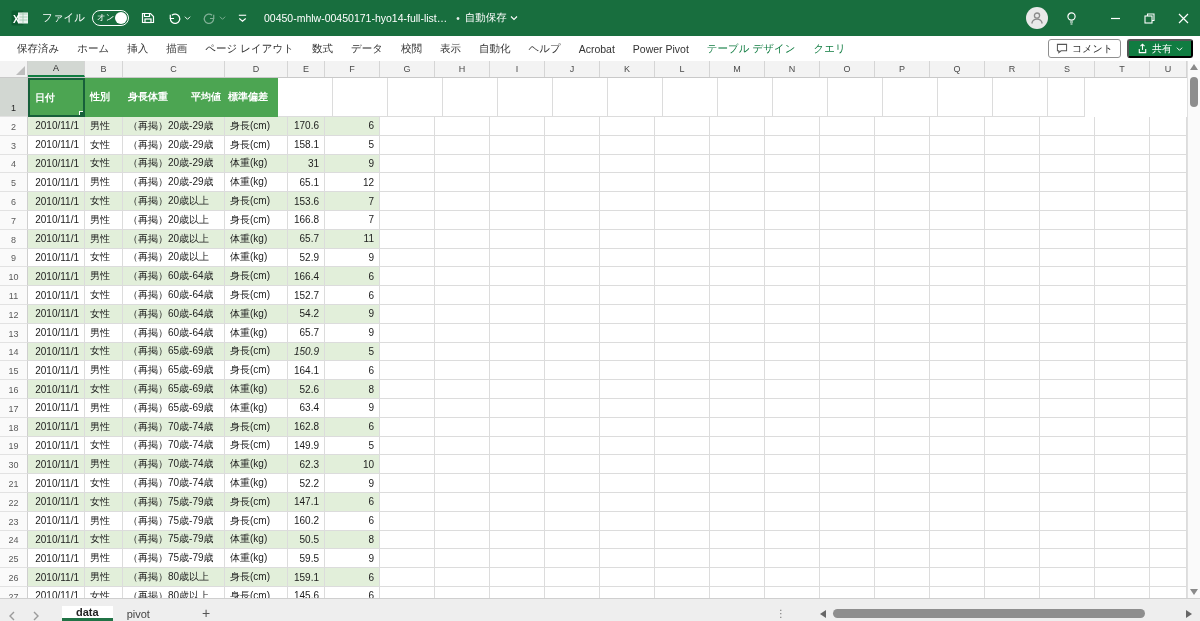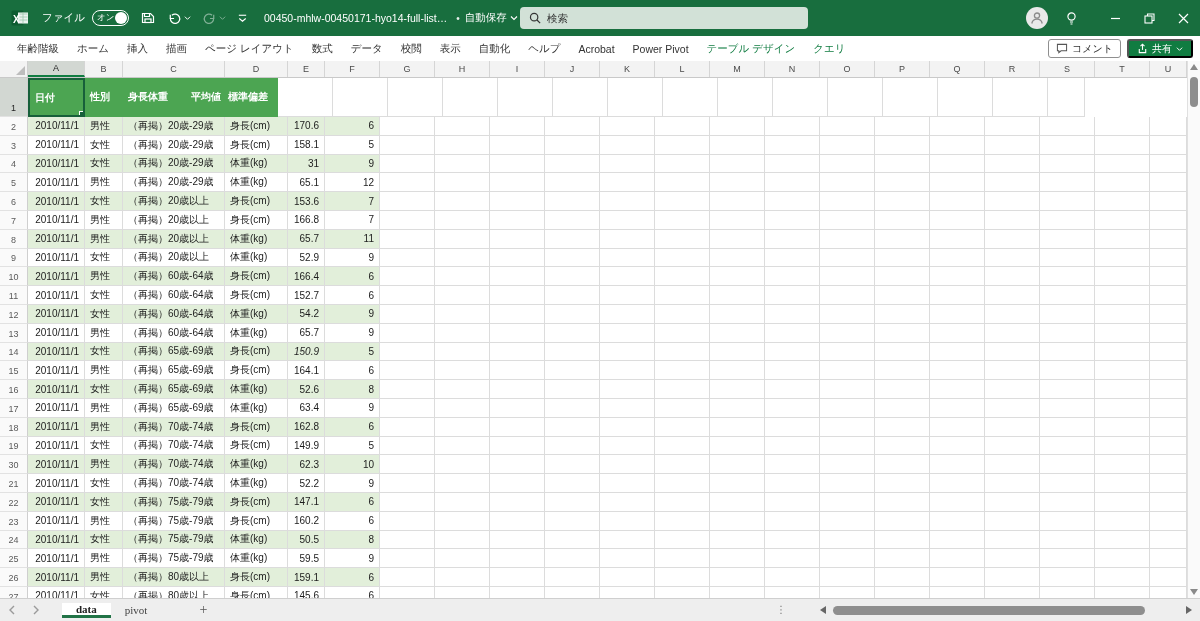--- a/index.html
+++ b/index.html
@@ -53,21 +53,21 @@
   .cell.th.selcell { border:2px solid #17603a; position:relative; }
   .cell.th.selcell:after { content:""; position:absolute; right:-3px; bottom:-3px; width:5px; height:5px; background:#17603a; border:1px solid #fff; }
   .cliprow { height:11px; overflow:hidden; }
 
   
   .vscroll { position:absolute; top:0; right:0; width:13px; bottom:0; background:#fafafa; border-left:1px solid #e0e0e0; }
   .vs-up { position:absolute; top:3px; left:2px; } .vs-down { position:absolute; bottom:3px; left:2px; }
   .vs-thumb { position:absolute; top:16px; left:2px; width:8px; height:30px; background:#8e8e8e; border-radius:4px; }
 
   
-  .sheetbar { height:23px; flex:0 0 23px; background:#eeeeee; border-top:1px solid #cfcfcf; display:flex; align-items:center; position:relative; font-size:11px;font-family:Liberation Serif, serif; }
+  .sheetbar { height:23px; flex:0 0 23px; background:#eeeeee; border-top:1px solid #cfcfcf; display:flex; align-items:flex-end; position:relative; font-size:11px; }
   .nav-ch { display:flex; align-items:center; padding:0 8px; color:#9a9a9a; }
   .stab { display:flex; align-items:center; padding:0 14px; color:#444; }
   .stab.active { background:#fff; border-bottom:3px solid #217346; color:#222; font-weight:600; }
   .addsheet { display:flex; align-items:center; padding:0 12px; margin-left:26px; color:#555; font-size:14px; }
   .sb-right { margin-left:auto; display:flex; align-items:center; gap:8px; padding-right:8px; }
   .dots { color:#777; font-size:10px; letter-spacing:0; line-height:1; margin-right:26px; }
   .hscroll { width:372px; height:15px; display:flex; align-items:center; gap:3px; }
   .hs-track { flex:1; height:11px; position:relative; }
   .hs-thumb { position:absolute; left:4px; top:1px; width:88%; height:9px; background:#8e8e8e; border-radius:5px; }
   .tri { width:0; height:0; border-style:solid; }
@@ -127,27 +127,20 @@
       </svg>
     </span>
     <span class="tb-file">00450-mhlw-00450171-hyo14-full-list…</span>
     <span class="tb-dot">•</span>
     <span class="tb-saved">
       <span>自動保存</span>
       <svg width="8" height="6" viewBox="0 0 8 6" fill="none" stroke="#fff" stroke-width="1.1">
           <path d="M1 1.5 4 4.5 7 1.5"></path>
         </svg>
     </span>
-    <div class="searchbox">
-      <svg width="12" height="12" viewBox="0 0 14 14" fill="none" stroke="#333" stroke-width="1.4">
-        <circle cx="6" cy="6" r="4.3"></circle>
-          <path d="M9.3 9.3 13 13"></path>
-      </svg>
-      <input type="text" placeholder="検索" style="">
-    </div>
     <div class="tb-right">
       <span class="tb-avatar">
         <svg width="16" height="16" viewBox="0 0 16 16" fill="none" stroke="#8a8a8a" stroke-width="1.3">
           <circle cx="8" cy="5.6" r="2.6"></circle>
             <path d="M2.8 13.5a5.3 5.3 0 0 1 10.4 0"></path>
         </svg>
       </span>
       <span class="tb-bulb">
         <svg width="13" height="15" viewBox="0 0 13 15" fill="none" stroke="#fff" stroke-width="1.2">
           <circle cx="6.5" cy="5.5" r="3.6"></circle>
@@ -168,21 +161,21 @@
       <span class="winbtn">
         <svg width="11" height="11" viewBox="0 0 11 11" stroke="#fff" stroke-width="1.2">
             <path d="M1 1l9 9M10 1l-9 9"></path>
           </svg>
       </span>
     </div>
   </div>
 
   <div class="ribbonrow">
     <span id="ribbon-tabs" style="display:flex;align-items:center;">
-        <span class="rtab">年齢階級</span>
+        <span class="rtab">保存済み</span>
         <span class="rtab">ホーム</span>
         <span class="rtab">挿入</span>
         <span class="rtab">描画</span>
         <span class="rtab">ページ レイアウト</span>
         <span class="rtab">数式</span>
         <span class="rtab">データ</span>
         <span class="rtab">校閲</span>
         <span class="rtab">表示</span>
         <span class="rtab">自動化</span>
         <span class="rtab">ヘルプ</span>

